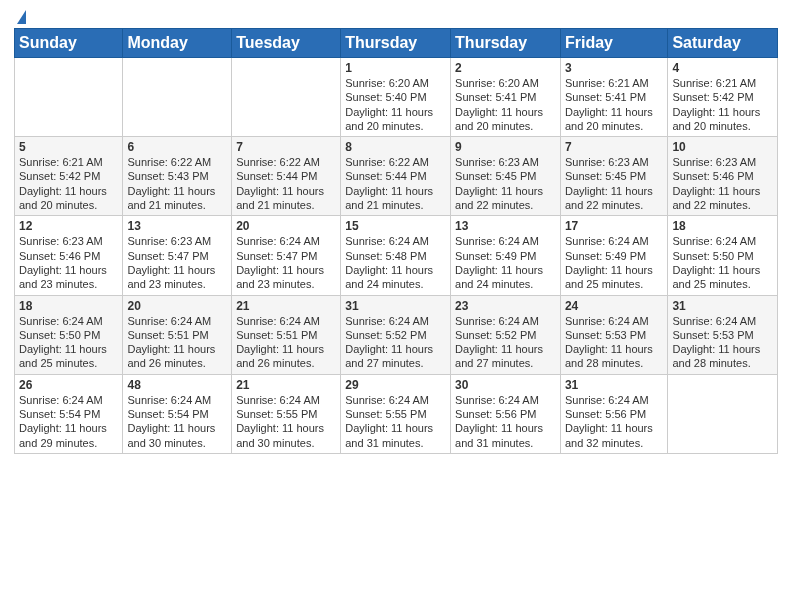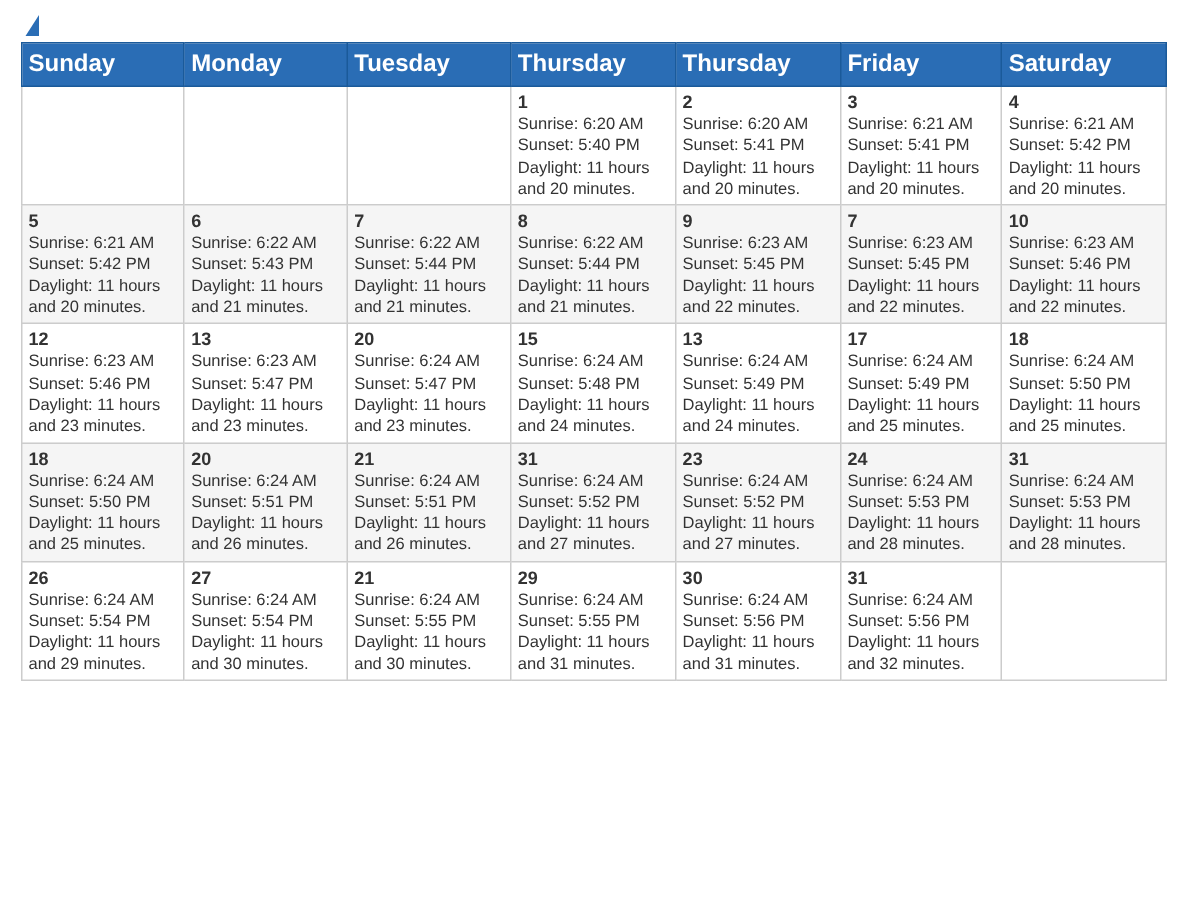--- a/index.html
+++ b/index.html
@@ -274,21 +274,21 @@
           </td>
         </tr>
         <tr>
           <td>
             <span class="day-number">26</span>
             <div class="day-info" style="white-space: pre-line;">Sunrise: 6:24 AM
 Sunset: 5:54 PM
 Daylight: 11 hours and 29 minutes.</div>
           </td>
           <td>
-            <span class="day-number">27</span>
+            <span class="day-number">48</span>
             <div class="day-info" style="white-space: pre-line;">Sunrise: 6:24 AM
 Sunset: 5:54 PM
 Daylight: 11 hours and 30 minutes.</div>
           </td>
           <td>
             <span class="day-number">21</span>
             <div class="day-info" style="white-space: pre-line;">Sunrise: 6:24 AM
 Sunset: 5:55 PM
 Daylight: 11 hours and 30 minutes.</div>
           </td>

